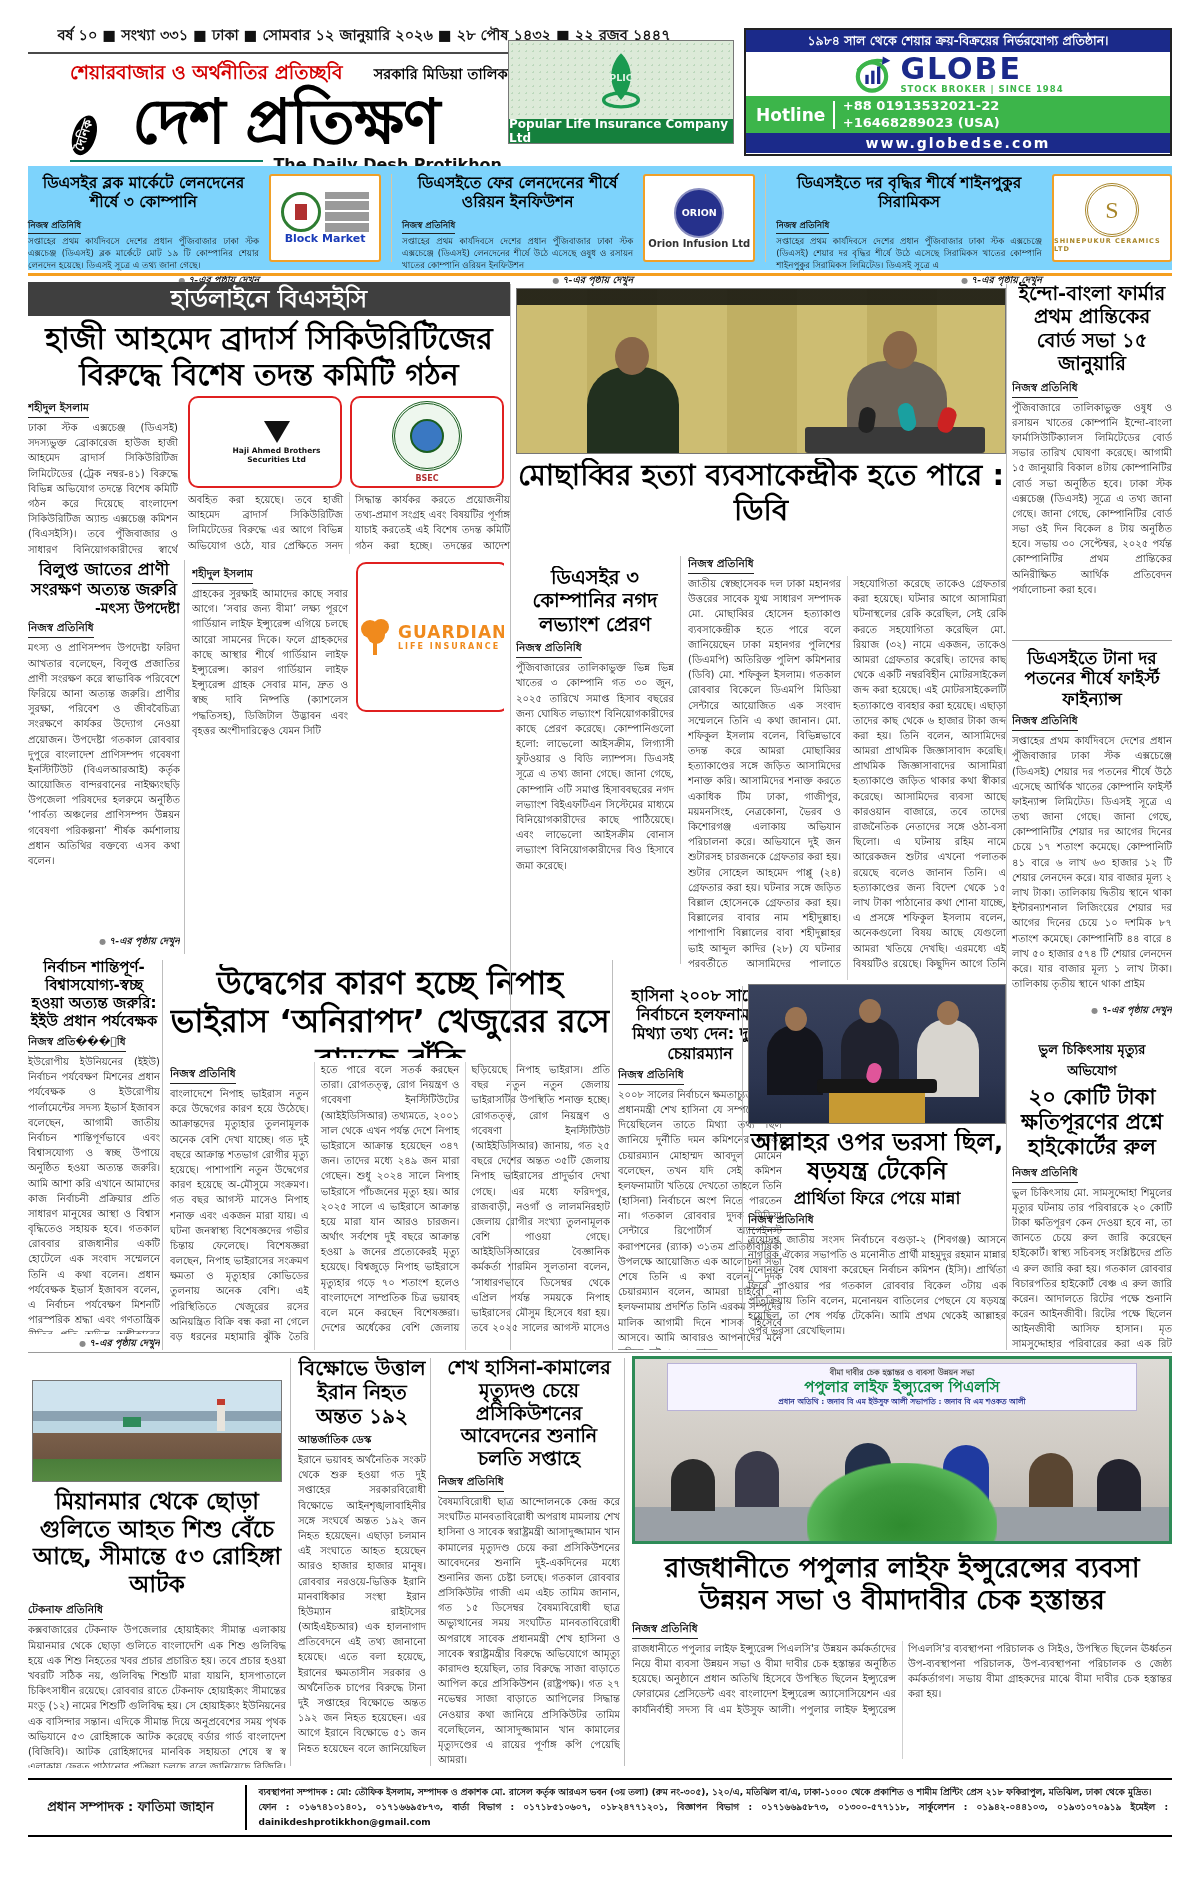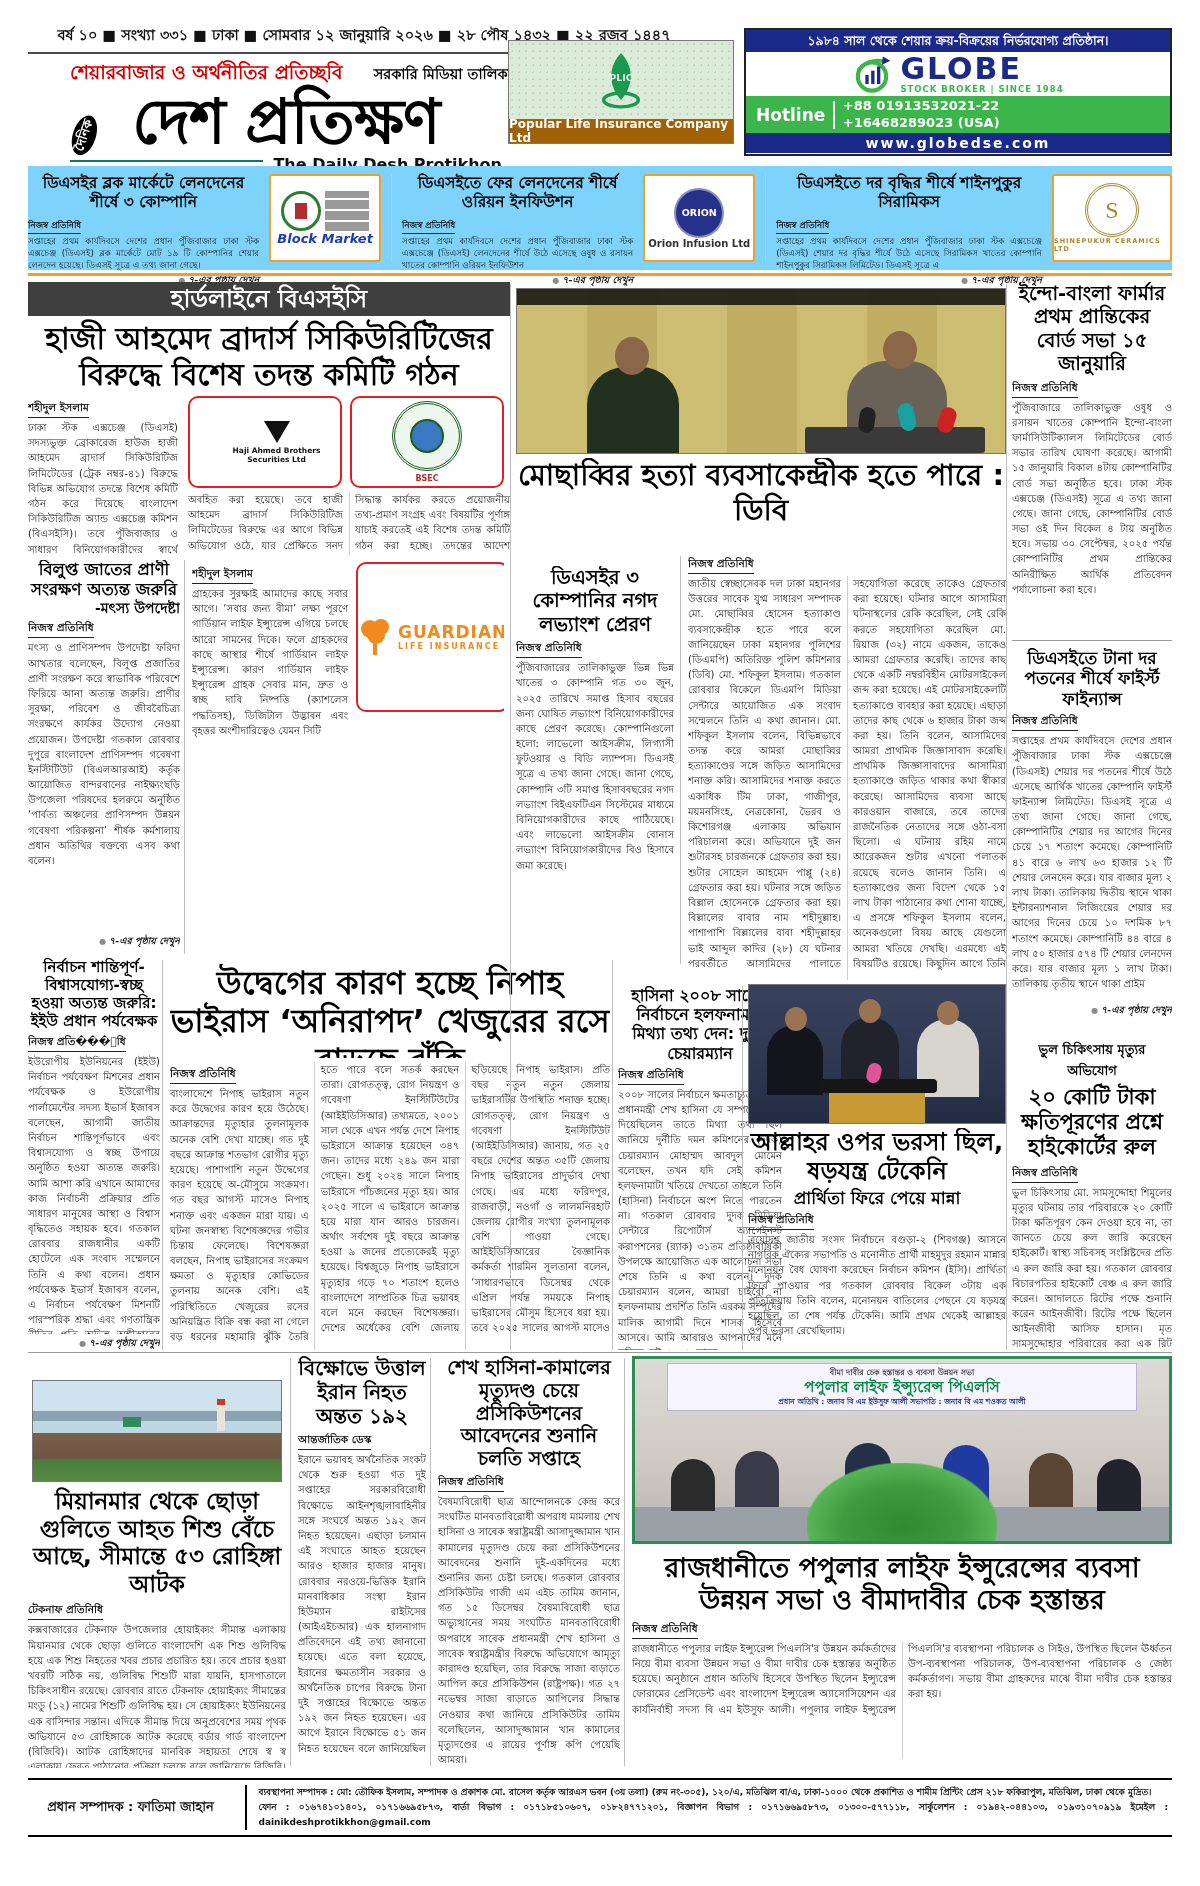--- a/index.html
+++ b/index.html
@@ -22,21 +22,21 @@
   .tag-red{color:#d40000;font-weight:bold;font-size:19px;}
   .tag-black{color:#000;font-weight:bold;font-size:14.5px;margin-left:26px;}
   .eng-row{display:flex;align-items:center;gap:10px;margin-top:2px;}
   .eng-line{flex:1;height:5px;border-top:2px solid #0c7a60;border-bottom:2px solid #0c7a60;}
   .eng-name{font-weight:bold;font-size:16px;color:#111;}
   .dainik{position:absolute;left:-6px;top:34px;transform:rotate(-72deg);font-size:13px;font-weight:bold;color:#fff;background:#000;padding:1px 4px;border-radius:50%;}
   
   .pop-ad{border:1px solid #777;background:#dcead8;display:flex;flex-direction:column;}
   .pop-body{flex:1;display:flex;align-items:center;justify-content:center;
             background-image:radial-gradient(#bcd8bc 1px,transparent 1px);background-size:7px 7px;}
-  .pop-bar{height:24px;background:#a16207;color:#fff;font-weight:bold;font-size:12px;display:flex;align-items:center;justify-content:center;}
+  .pop-bar{height:24px;background:#15803d;color:#fff;font-weight:bold;font-size:12px;display:flex;align-items:center;justify-content:center;}
   .globe-ad{border:2px solid #222;display:flex;flex-direction:column;background:#fff;}
   .globe-top{background:#1b2a8a;color:#fff;font-weight:bold;font-size:12.5px;text-align:center;line-height:1.3;padding:3px 4px;}
   .globe-mid{display:flex;align-items:center;justify-content:center;gap:8px;padding:2px 0;}
   .globe-word{font-size:30px;font-weight:900;color:#1b2a8a;letter-spacing:2px;line-height:1;}
   .globe-sub{font-size:8.5px;font-weight:bold;color:#3cb54a;letter-spacing:1px;text-align:right;}
   .globe-hot{background:#3cb54a;color:#fff;display:flex;align-items:center;gap:8px;padding:2px 10px;}
   .hot-label{font-size:17px;font-weight:bold;}
   .hot-div{width:1.5px;height:28px;background:#fff;}
   .hot-nums{font-size:13px;font-weight:bold;line-height:1.25;}
   .globe-web{background:#1b2a8a;color:#fff;font-weight:bold;font-size:14px;text-align:center;letter-spacing:2px;padding:2px 0;}
@@ -142,21 +142,21 @@
       <div class="bd">সপ্তাহের প্রথম কার্যদিবসে দেশের প্রধান পুঁজিবাজার ঢাকা স্টক এক্সচেঞ্জ (ডিএসই) ব্লক মার্কেটে মোট ১৯ টি কোম্পানির শেয়ার লেনদেন হয়েছে। ডিএসই সূত্রে এ তথ্য জানা গেছে।</div>
       <div class="more">৭-এর পৃষ্ঠায় দেখুন</div>
     </div>
     <div class="timg" style="width:112px;flex:none;">
       <div style="display:flex;align-items:center;gap:4px;">
         <div style="width:34px;height:34px;border-radius:50%;border:3px solid #2e7d32;display:flex;align-items:center;justify-content:center;">
           <div style="width:12px;height:16px;background:#b03030;"></div>
         </div>
         <div style="width:44px;height:40px;background:repeating-linear-gradient(0deg,#9a9a9a 0 9px,#fff 9px 11px),repeating-linear-gradient(90deg,#aaa 0 13px,#fff 13px 15px);"></div>
       </div>
-      <div style="color:#1a3bb8;font-weight:bold;font-style:italic;font-size:13px;">Block Market</div>
+      <div style="color:#1a3bb8;font-weight:bold;font-size:11px;">Block Market</div>
     </div>
     <div class="tz">
       <div class="hl">ডিএসইতে ফের লেনদেনের শীর্ষে ওরিয়ন ইনফিউশন</div>
       <span class="by">নিজস্ব প্রতিনিধি</span>
       <div class="bd">সপ্তাহের প্রথম কার্যদিবসে দেশের প্রধান পুঁজিবাজার ঢাকা স্টক এক্সচেঞ্জে (ডিএসই) লেনদেনের শীর্ষে উঠে এসেছে ওষুধ ও রসায়ন খাতের কোম্পানি ওরিয়ন ইনফিউশন</div>
       <div class="more">৭-এর পৃষ্ঠায় দেখুন</div>
     </div>
     <div class="timg" style="width:112px;flex:none;">
       <div class="orion-c">ORION</div>
       <div style="font-size:10px;color:#333;font-weight:bold;">Orion Infusion Ltd</div>

